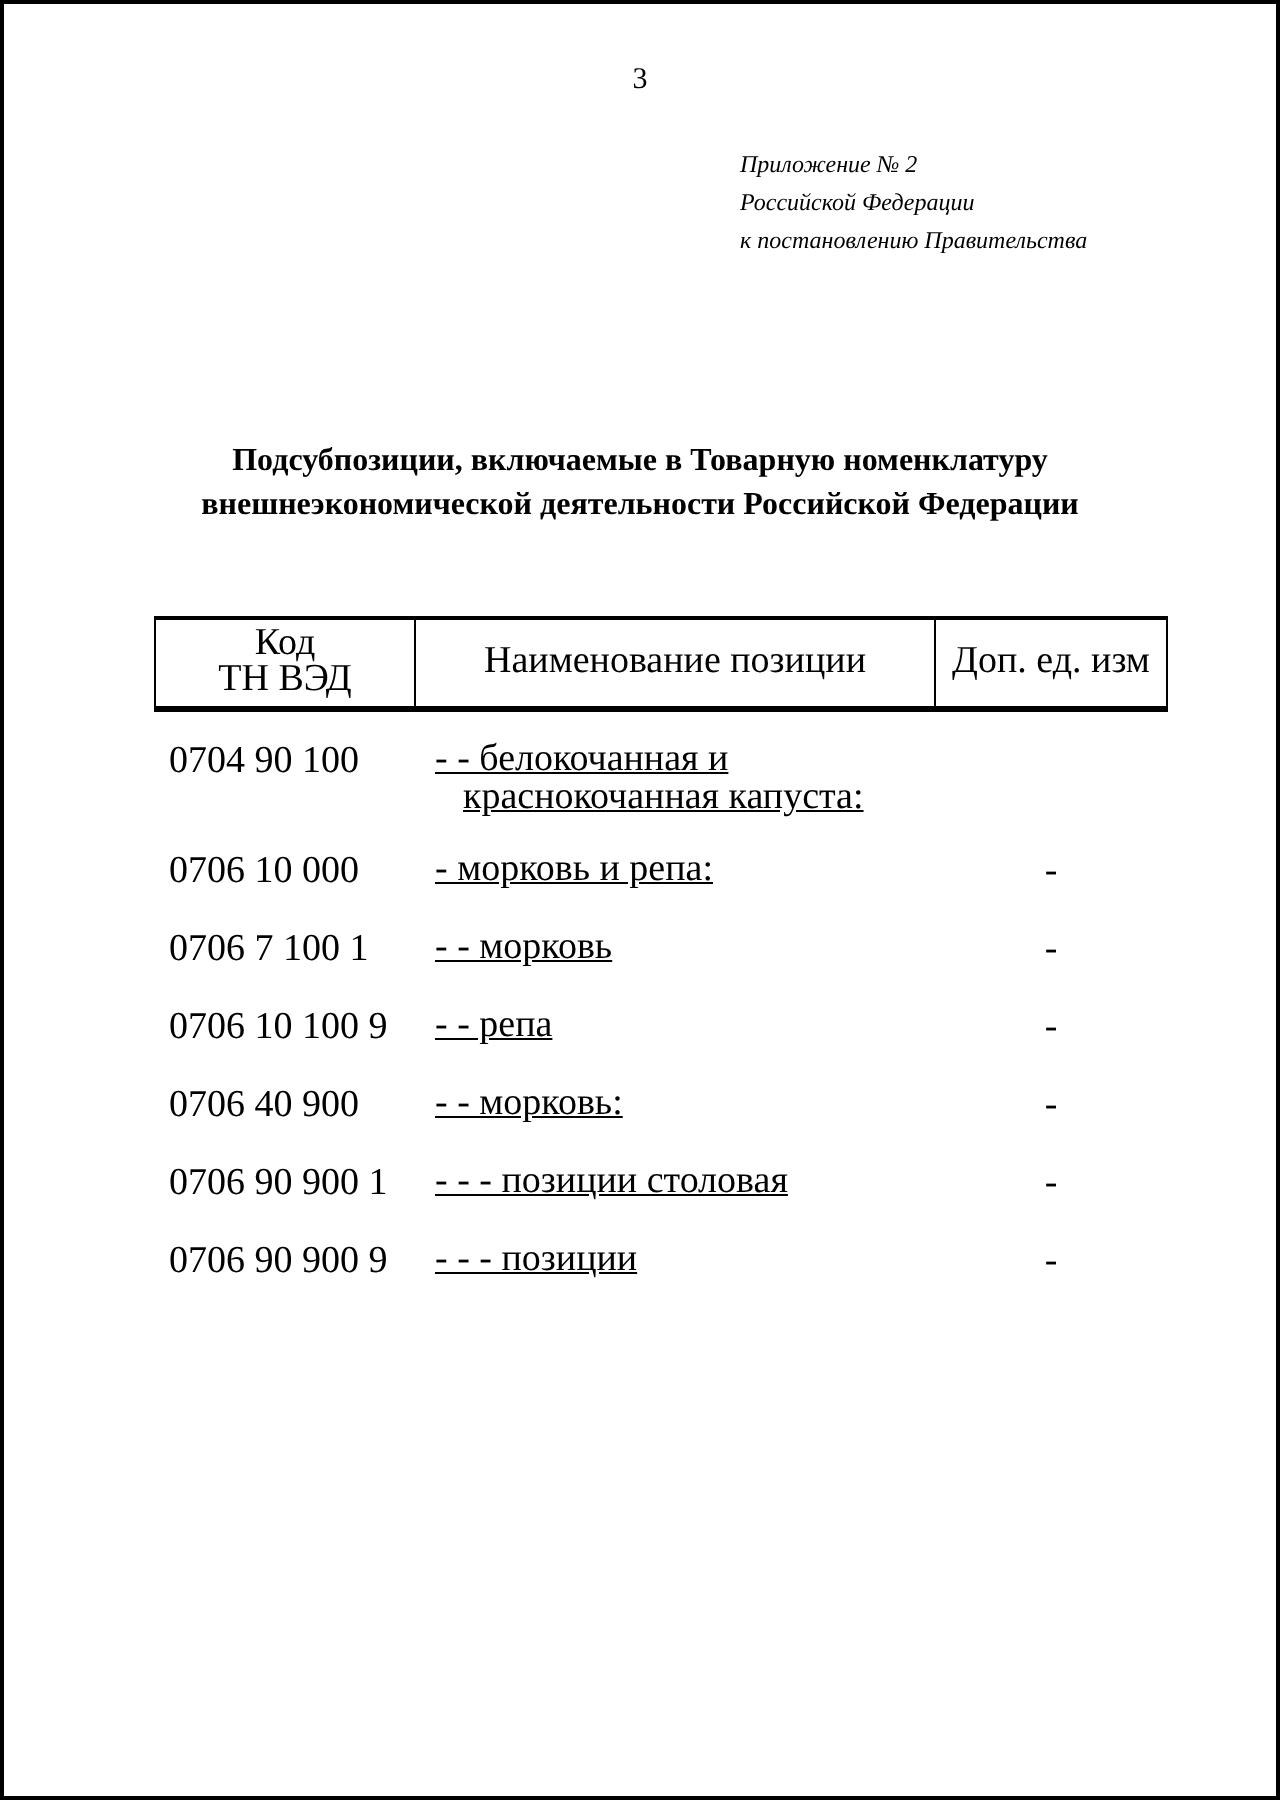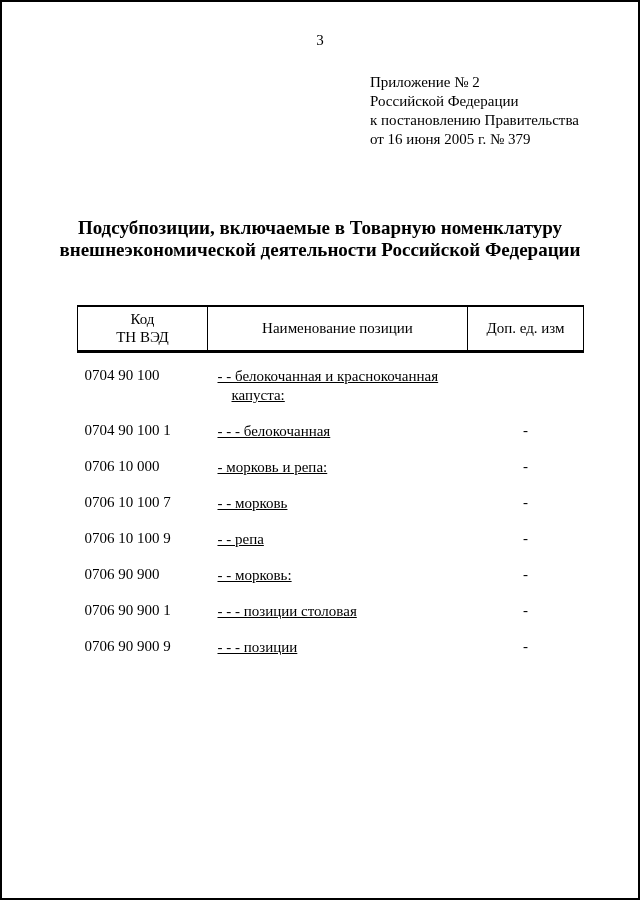--- a/index.html
+++ b/index.html
@@ -18,35 +18,36 @@
     overflow: hidden;
     position: relative;
   }
   .page-number {
     text-align: center;
     padding-top: 30px;
     font-size: 15px;
   }
   .annex {
     margin: 24px 0 0 368px;
-    font-size: 15px;
+    font-size: 12px;
     line-height: 19px;
+    font-style: italic;
   }
   .doc-title {
-    margin-top: 68px;
+    margin-top: 90px;
     text-align: center;
     font-weight: bold;
-    font-size: 19px;
+    font-size: 16px;
     line-height: 22px;
   }
   table.tn {
     border-collapse: collapse;
     margin: 44px 0 0 75px;
     width: 491px;
-    font-size: 15px;
+    font-size: 19px;
     table-layout: fixed;
   }
   table.tn th {
     font-weight: normal;
     border-left: 1px solid #000;
     border-right: 1px solid #000;
     border-top: 2px solid #000;
     border-bottom: 3px solid #000;
     padding: 3px 2px 4px;
     vertical-align: middle;
@@ -79,21 +80,20 @@
 <body>
 
 <div class="page">
 
   <div class="page-number">3</div>
 
   <div class="annex">
     <div>Приложение № 2</div>
     <div>Российской Федерации</div>
     <div>к постановлению Правительства</div>
-    <div>от 16 июня 2005 г. № 379</div>
   </div>
 
   <div class="doc-title">
     <div>Подсубпозиции, включаемые в Товарную номенклатуру</div>
     <div>внешнеэкономической деятельности Российской Федерации</div>
   </div>
 
   <table class="tn">
     <thead>
       <tr>
@@ -106,41 +106,36 @@
       </tr>
     </thead>
     <tbody>
 
     <tr style="" class="first">
         <td class="code">0704 90 100</td>
         <td class="name">- - белокочанная и краснокочанная капуста:</td>
         <td class="unit"></td>
       </tr>
         <tr style="">
-        <td class="code">0704 90 100 1</td>
-        <td class="name">- - - белокочанная</td>
-        <td class="unit">-</td>
-      </tr>
-        <tr style="">
         <td class="code">0706 10 000</td>
         <td class="name">- морковь и репа:</td>
         <td class="unit">-</td>
       </tr>
         <tr style="">
-        <td class="code">0706 10 100 7</td>
+        <td class="code">0706 7 100 1</td>
         <td class="name">- - морковь</td>
         <td class="unit">-</td>
       </tr>
         <tr style="">
         <td class="code">0706 10 100 9</td>
         <td class="name">- - репа</td>
         <td class="unit">-</td>
       </tr>
         <tr style="">
-        <td class="code">0706 90 900</td>
+        <td class="code">0706 40 900</td>
         <td class="name">- - морковь:</td>
         <td class="unit">-</td>
       </tr>
         <tr style="">
         <td class="code">0706 90 900 1</td>
         <td class="name">- - - позиции столовая</td>
         <td class="unit">-</td>
       </tr>
         <tr style="">
         <td class="code">0706 90 900 9</td>

